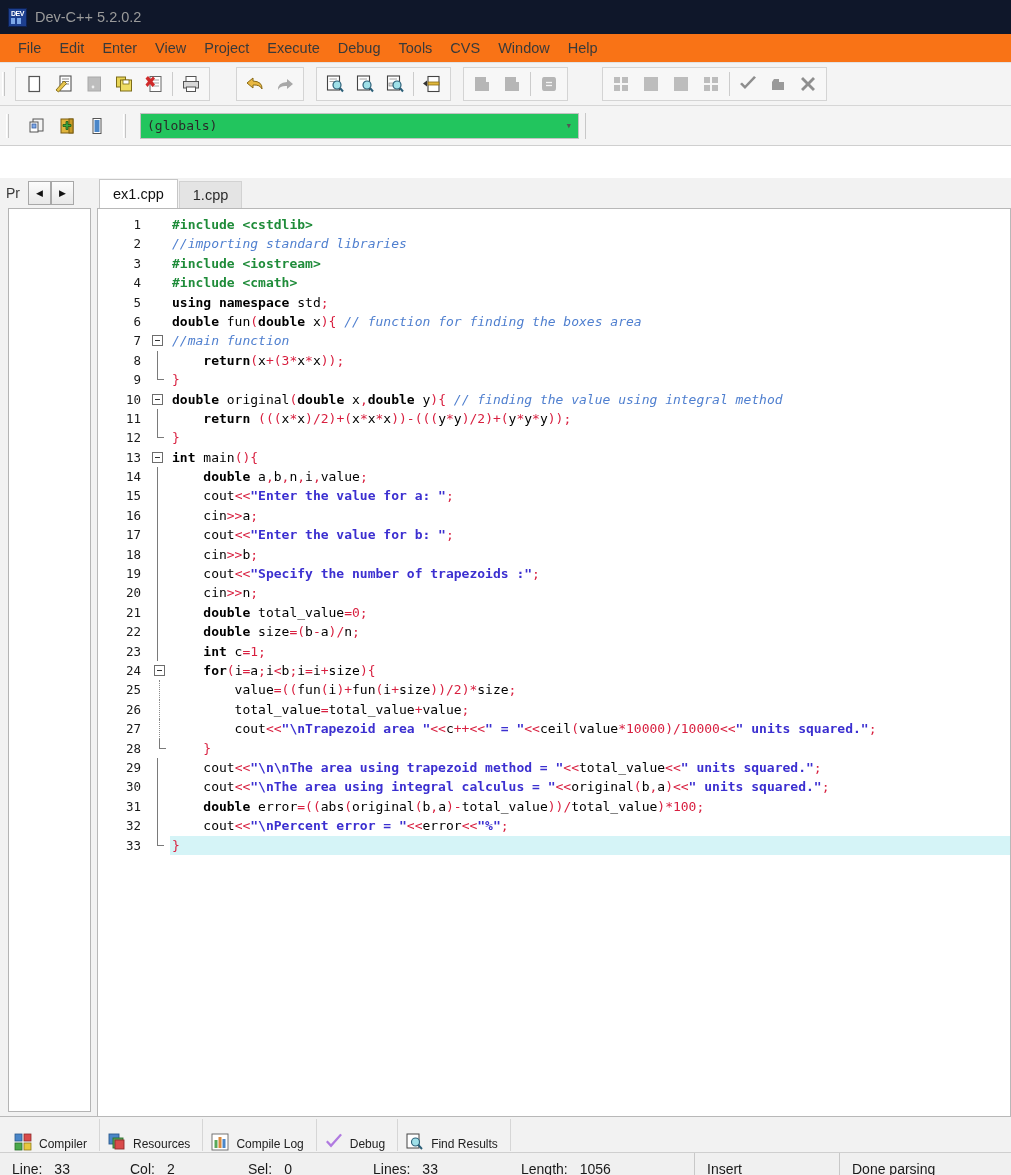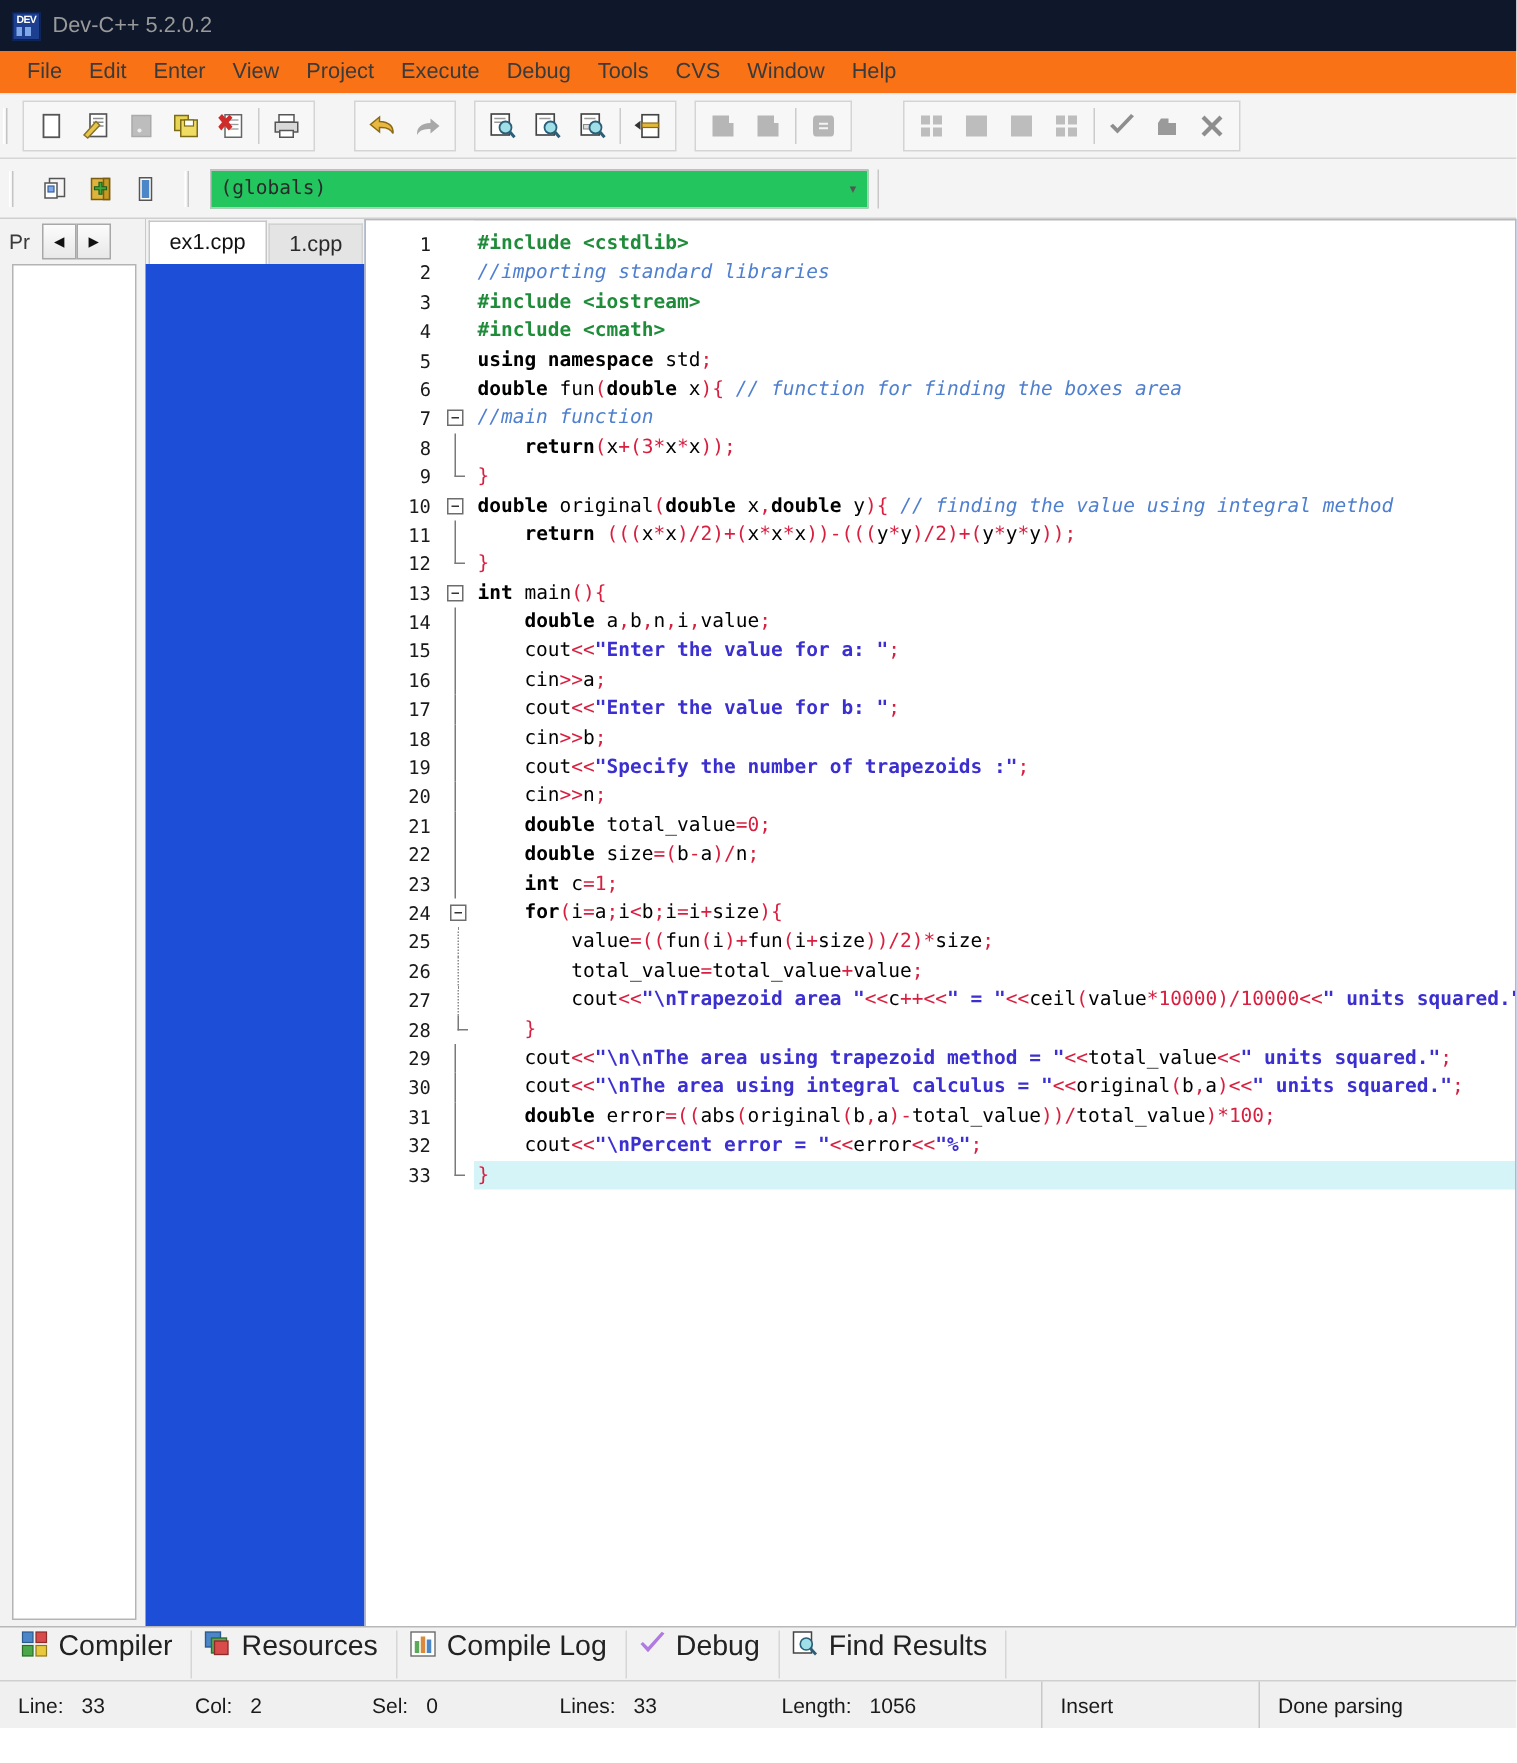--- a/index.html
+++ b/index.html
@@ -135,21 +135,22 @@
     flex: 1;
     height: 26px;
     border-left: 1px solid #c8c8c8;
     margin-left: 2px;
   }
 
   
   #workarea {
     height: 938px;
     display: flex;
-    background: #1d4ed8;
+    background: #7f1d1d;
+    margin-top: 32px;
   }
 
   
   #left-panel {
     width: 97px;
     display: flex;
     flex-direction: column;
     background: #f2f2f2;
   }
   #left-tabstrip {
@@ -181,21 +182,21 @@
     flex: 1;
     margin: 0 6px 4px 8px;
     background: #ffffff;
     border: 1px solid #b4b4b4;
   }
 
   
   #editor-panel {
     flex: 1;
     display: flex;
-    flex-direction: row;
+    flex-direction: column;
     min-width: 0;
   }
   #tabstrip {
     height: 30px;
     display: flex;
     align-items: flex-end;
     background: #f2f2f2;
     padding-left: 2px;
   }
   .file-tab {
@@ -317,25 +318,25 @@
   #bottom-tabs {
     height: 36px;
     background: #f2f2f2;
     border-top: 1px solid #b8b8b8;
     display: flex;
     align-items: center;
     padding-left: 6px;
   }
   .btab {
     display: flex;
-    align-items: flex-start;
+    align-items: flex-end;
     gap: 7px;
     height: 32px;
     padding: 0 12px 0 8px;
-    font-size: 19px;
+    font-size: 12px;
     color: #222;
     border-right: 1px solid #d6d6d6;
   }
   .bticon { width: 18px; height: 18px; flex: none; position: relative; }
 
   
   #statusbar {
     height: 32px;
     background: #f0f0f0;
     border-top: 1px solid #cfcfcf;

